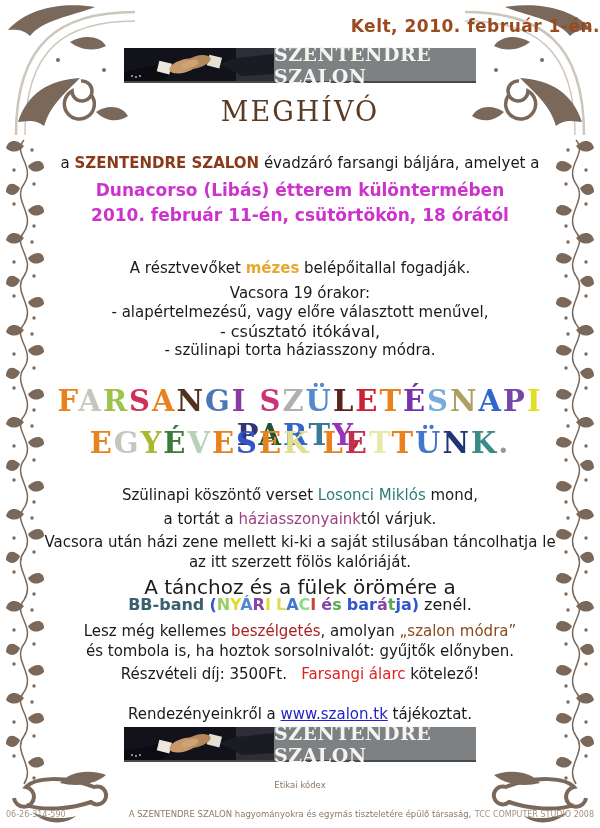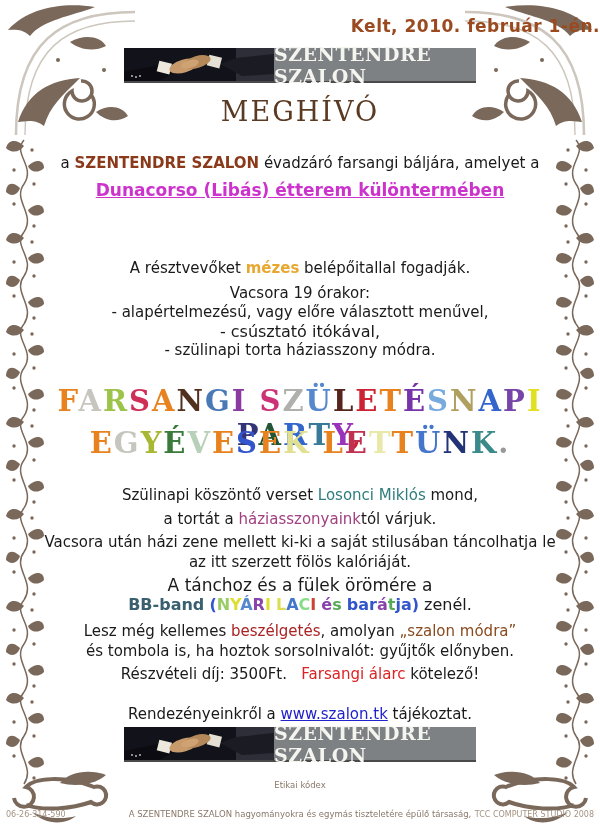--- a/index.html
+++ b/index.html
@@ -9,35 +9,35 @@
   .line{position:absolute;left:0;width:100%;text-align:center;white-space:pre-wrap;}
   .rich span{white-space:pre-wrap;}
   .date{top:16px;font-size:17px;font-weight:bold;letter-spacing:.5px;}
   .banner{position:absolute;left:124px;width:352px;height:33px;display:flex;border-bottom:2px solid #4a4a4a;}
   .banner.b1{top:48px;} .banner.b2{top:727px;}
   .banner-photo{width:150px;height:100%;position:relative;overflow:hidden;}
   .banner-label{flex:1;background:#7d8184;color:#f5f5f0;display:flex;align-items:center;justify-content:center;
         font-family:"DejaVu Serif","Liberation Serif",serif;font-weight:bold;font-size:19px;letter-spacing:.5px;}
   .title{top:96px;font-family:"DejaVu Serif","Liberation Serif",serif;font-size:27px;letter-spacing:2px;}
   .intro{top:154px;font-size:15px;}
-  .venue1{top:180px;font-size:17px;font-weight:600;text-decoration:underline;}
+  .venue1{top:180px;font-size:17px;font-weight:600;}
   .venue2{top:205px;font-size:17px;font-weight:600;}
   .tartunk{top:231px;font-size:15px;}
   .welcome{top:259px;font-size:15px;}
   .dinner{top:284px;font-size:15px;}
   .mi0{top:303px;font-size:15px;}
   .mi1{top:322px;font-size:16px;}
   .mi2{top:341px;font-size:15px;}
   .headline{font-family:"DejaVu Serif","Liberation Serif",serif;font-size:29px;font-weight:bold;letter-spacing:2px;}
   .hl1{top:384px;} .hl2{top:426px;}
   .verse{top:486px;font-size:15px;}
   .cake{top:510px;font-size:15px;}
   .dance1{top:533px;font-size:15px;}
   .dance2{top:553px;font-size:15px;}
-  .tanchoz{top:575px;font-size:17px;}
+  .tanchoz{top:575px;font-size:20px;}
   .band{top:595px;font-size:16px;}
   .talk{top:622px;font-size:15px;}
   .tombola{top:642px;font-size:15px;}
   .fee{top:665px;font-size:15px;}
   .info{top:705px;font-size:15px;}
   .footer{top:762px;font-size:8.5px;line-height:9.6px;}
   .corner-text{position:absolute;top:810px;font-size:8px;}
   .corner-text.l{left:6px;text-align:left;} .corner-text.r{right:6px;text-align:right;}
 </style>
 </head>
@@ -126,20 +126,21 @@
       </svg>
     </div>
     <div class="banner-label">SZENTENDRE SZALON</div>
   </div>
 
   <div class="line title" style="color: rgb(90, 58, 34);">MEGHÍVÓ</div>
 
   <div class="line intro rich"><span>a </span><span style="color: rgb(138, 58, 26); font-weight: bold;">SZENTENDRE SZALON</span><span> évadzáró farsangi báljára, amelyet a</span></div>
 
   <div class="line venue1" style="color: rgb(204, 51, 204);">Dunacorso (Libás) étterem különtermében</div>
+  <div class="line venue2" style="color: rgb(204, 51, 204);">2010. február 11-én, csütörtökön, 18 órától</div>
 
   <div class="line welcome rich"><span>A résztvevőket </span><span style="color: rgb(232, 168, 48); font-weight: bold;">mézes</span><span> belépőitallal fogadják.</span></div>
 
   <div class="line dinner">Vacsora 19 órakor:</div>
   <div class="line mi0">- alapértelmezésű, vagy előre választott menűvel,</div>
   <div class="line mi1">- csúsztató itókával,</div>
   <div class="line mi2">- szülinapi torta háziasszony módra.</div>
 
   <div class="line headline hl1 rich"><span style="color: rgb(232, 130, 30);">F</span><span style="color: rgb(198, 198, 190);">A</span><span style="color: rgb(157, 196, 74);">R</span><span style="color: rgb(208, 48, 88);">S</span><span style="color: rgb(232, 130, 30);">A</span><span style="color: rgb(82, 48, 30);">N</span><span style="color: rgb(74, 122, 181);">G</span><span style="color: rgb(138, 58, 160);">I</span><span> </span><span style="color: rgb(204, 51, 119);">S</span><span style="color: rgb(176, 176, 172);">Z</span><span style="color: rgb(85, 136, 204);">Ü</span><span style="color: rgb(85, 36, 28);">L</span><span style="color: rgb(204, 34, 51);">E</span><span style="color: rgb(232, 130, 30);">T</span><span style="color: rgb(119, 51, 170);">É</span><span style="color: rgb(119, 170, 221);">S</span><span style="color: rgb(176, 160, 96);">N</span><span style="color: rgb(51, 102, 204);">A</span><span style="color: rgb(119, 68, 170);">P</span><span style="color: rgb(224, 224, 32);">I</span><span> </span><span style="color: rgb(51, 51, 119);">P</span><span style="color: rgb(34, 85, 51);">A</span><span style="color: rgb(51, 102, 204);">R</span><span style="color: rgb(58, 122, 153);">T</span><span style="color: rgb(153, 51, 187);">Y</span><span style="color: rgb(204, 34, 51);">,</span></div>
   <div class="line headline hl2 rich"><span style="color: rgb(232, 130, 30);">E</span><span style="color: rgb(198, 198, 190);">G</span><span style="color: rgb(168, 184, 50);">Y</span><span style="color: rgb(58, 122, 58);">É</span><span style="color: rgb(184, 208, 184);">V</span><span style="color: rgb(232, 130, 30);">E</span><span style="color: rgb(51, 85, 204);">S</span><span style="color: rgb(232, 130, 30);">E</span><span style="color: rgb(224, 224, 144);">K</span><span> </span><span style="color: rgb(232, 130, 30);">L</span><span style="color: rgb(192, 48, 80);">E</span><span style="color: rgb(232, 232, 168);">T</span><span style="color: rgb(232, 130, 30);">T</span><span style="color: rgb(68, 119, 204);">Ü</span><span style="color: rgb(34, 51, 119);">N</span><span style="color: rgb(58, 138, 138);">K</span><span style="color: rgb(153, 153, 153);">.</span></div>

